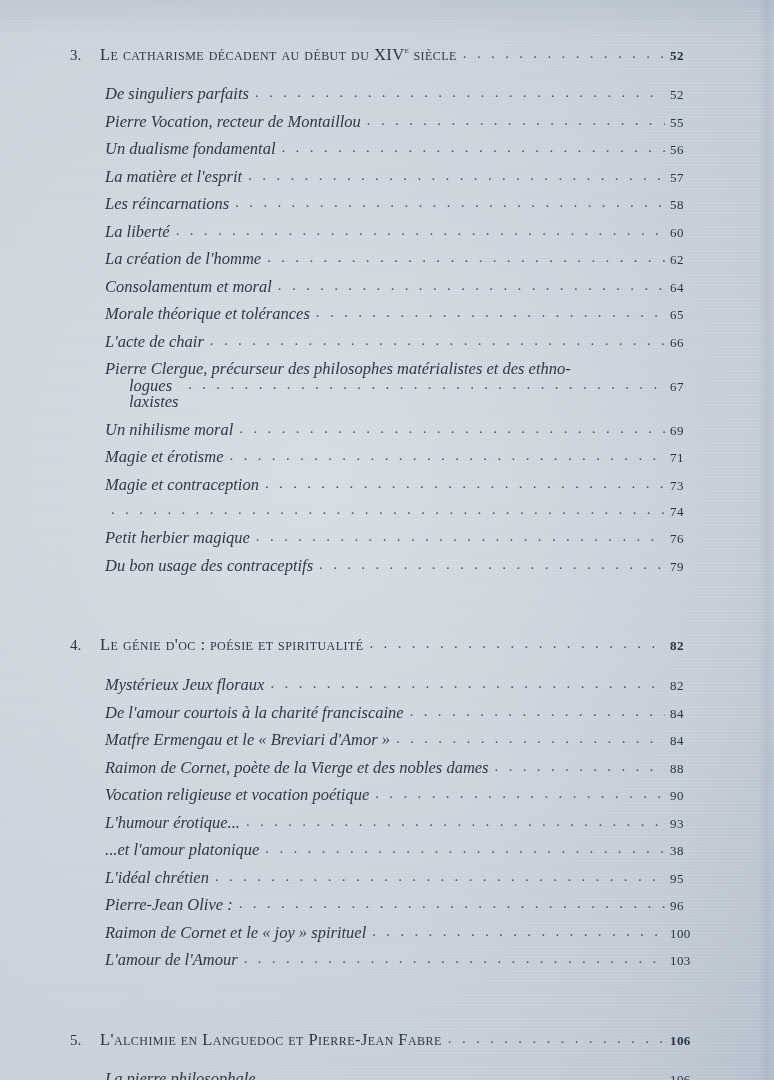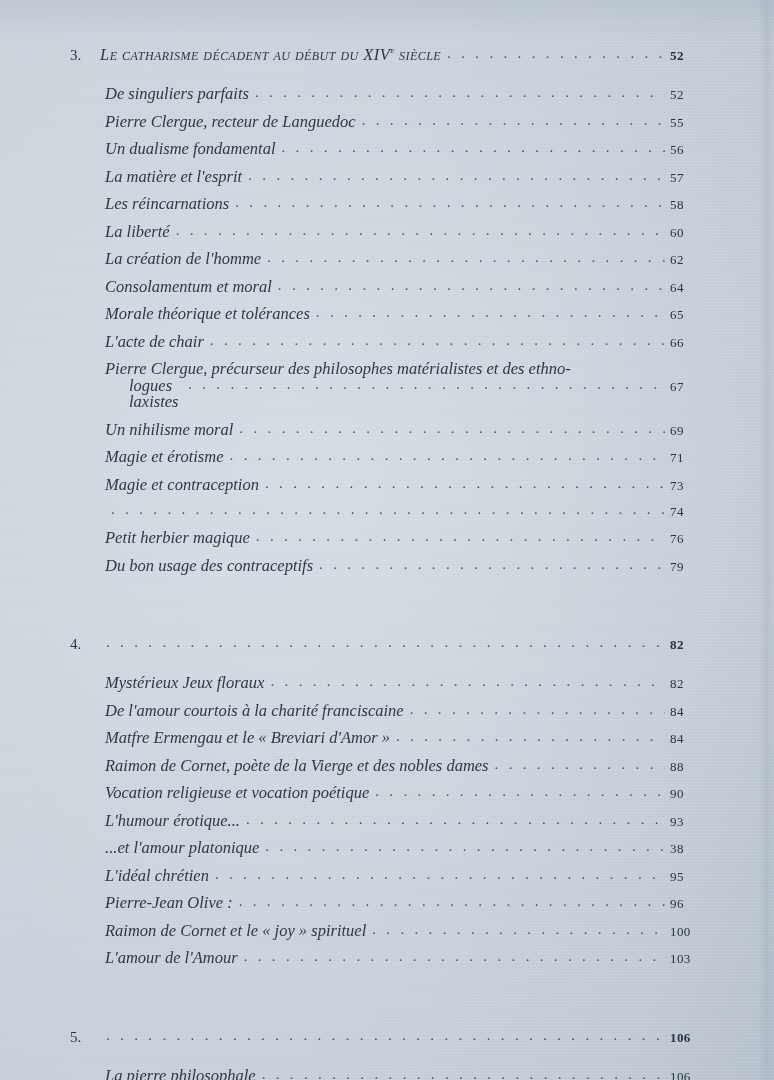--- a/index.html
+++ b/index.html
@@ -83,21 +83,20 @@
   }
   .chapter .num {
     width: 30px;
     flex: 0 0 30px;
     font-variant: normal;
     font-size: 15px;
     letter-spacing: 0;
   }
   .chapter .title {
     white-space: nowrap;
-    font-style: italic;
   }
   .chapter .title sup {
     font-size: .62em;
     vertical-align: super;
     letter-spacing: 0;
   }
 
   
   .entry {
     display: flex;
@@ -171,21 +170,21 @@
         <span class="leaders">. . . . . . . . . . . . . . . . . . . . . . . . . . . . . . . . . . . . . . . . . . . . . . . . . . . . . . . . . . . . . .</span>
         <span class="pageno">52</span>
       </div>
       <div class="gap-after-chapter"></div>
       <div class="entry row">
         <span class="title">De singuliers parfaits</span>
         <span class="leaders">. . . . . . . . . . . . . . . . . . . . . . . . . . . . . . . . . . . . . . . . . . . . . . . . . . . . . . . . . . . . . .</span>
         <span class="pageno">52</span>
       </div>
       <div class="entry row">
-        <span class="title">Pierre Clergue, recteur de Languedoc</span>
+        <span class="title">Pierre Vocation, recteur de Montaillou</span>
         <span class="leaders">. . . . . . . . . . . . . . . . . . . . . . . . . . . . . . . . . . . . . . . . . . . . . . . . . . . . . . . . . . . . . .</span>
         <span class="pageno">55</span>
       </div>
       <div class="entry row">
         <span class="title">Un dualisme fondamental</span>
         <span class="leaders">. . . . . . . . . . . . . . . . . . . . . . . . . . . . . . . . . . . . . . . . . . . . . . . . . . . . . . . . . . . . . .</span>
         <span class="pageno">56</span>
       </div>
       <div class="entry row">
         <span class="title">La matière et l'esprit</span>
@@ -255,20 +254,21 @@
         <span class="pageno">76</span>
       </div>
       <div class="entry row">
         <span class="title">Du bon usage des contraceptifs</span>
         <span class="leaders">. . . . . . . . . . . . . . . . . . . . . . . . . . . . . . . . . . . . . . . . . . . . . . . . . . . . . . . . . . . . . .</span>
         <span class="pageno">79</span>
       </div>
       <div class="gap-before-chapter"></div>
       <div class="chapter row">
         <span class="num">4.</span>
+        <span class="title"><span>Le génie d'oc : poésie et spiritualité</span></span>
         <span class="leaders">. . . . . . . . . . . . . . . . . . . . . . . . . . . . . . . . . . . . . . . . . . . . . . . . . . . . . . . . . . . . . .</span>
         <span class="pageno">82</span>
       </div>
       <div class="gap-after-chapter"></div>
       <div class="entry row">
         <span class="title">Mystérieux Jeux floraux</span>
         <span class="leaders">. . . . . . . . . . . . . . . . . . . . . . . . . . . . . . . . . . . . . . . . . . . . . . . . . . . . . . . . . . . . . .</span>
         <span class="pageno">82</span>
       </div>
       <div class="entry row">
@@ -317,20 +317,21 @@
         <span class="pageno">100</span>
       </div>
       <div class="entry row">
         <span class="title">L'amour de l'Amour</span>
         <span class="leaders">. . . . . . . . . . . . . . . . . . . . . . . . . . . . . . . . . . . . . . . . . . . . . . . . . . . . . . . . . . . . . .</span>
         <span class="pageno">103</span>
       </div>
       <div class="gap-before-chapter"></div>
       <div class="chapter row">
         <span class="num">5.</span>
+        <span class="title"><span>L'alchimie en Languedoc et Pierre-Jean Fabre</span></span>
         <span class="leaders">. . . . . . . . . . . . . . . . . . . . . . . . . . . . . . . . . . . . . . . . . . . . . . . . . . . . . . . . . . . . . .</span>
         <span class="pageno">106</span>
       </div>
       <div class="gap-after-chapter"></div>
       <div class="entry row">
         <span class="title">La pierre philosophale</span>
         <span class="leaders">. . . . . . . . . . . . . . . . . . . . . . . . . . . . . . . . . . . . . . . . . . . . . . . . . . . . . . . . . . . . . .</span>
         <span class="pageno">106</span>
       </div>
     </div>

